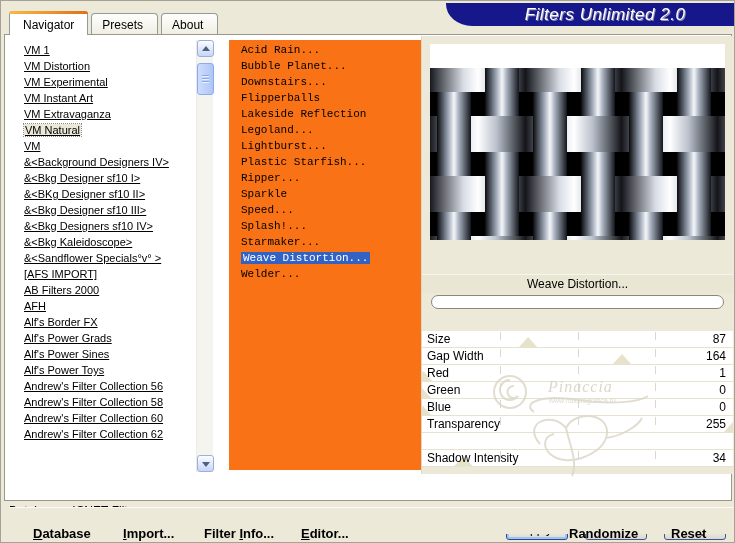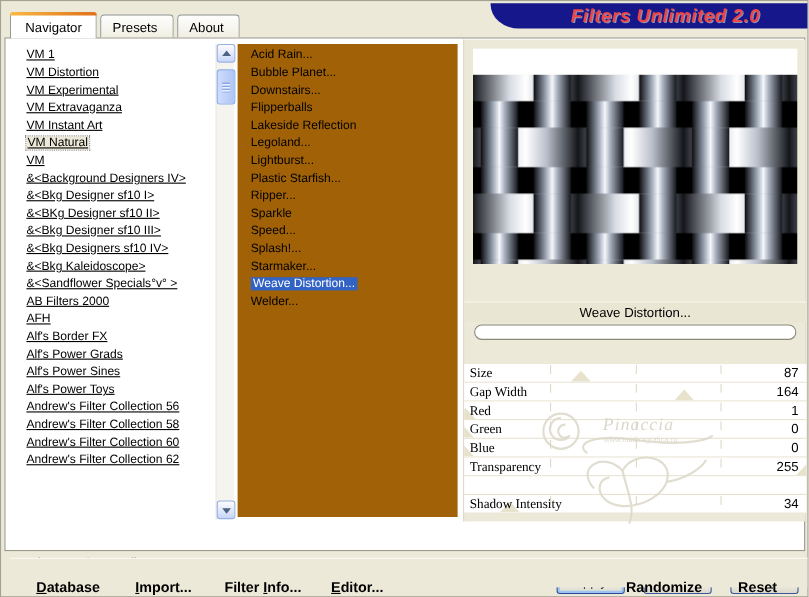--- a/index.html
+++ b/index.html
@@ -16,21 +16,21 @@
 
   
   .banner {
     position: absolute; left: 445px; top: 2px; width: 290px; height: 23px;
     background: #17178c;
     border-bottom-left-radius: 26px 22px;
     display: flex; align-items: center; justify-content: center;
     padding-left: 28px;
   }
   .banner span {
-    color: #ef4444; font-weight: bold; font-style: italic; font-size: 17px;
+    color: #ffffff; font-weight: normal; font-style: italic; font-size: 17px;
     letter-spacing: .5px; text-shadow: 1px 1px 0 #8f8fae;
     white-space: nowrap;
     text-align: right;
   }
 
   
   .tabs { position: absolute; left: 8px; top: 10px; display: flex; align-items: flex-end; z-index: 3; }
   .tab {
     position: relative;
     border: 1px solid #919b9c; border-bottom: none;
@@ -56,22 +56,22 @@
   }
 
   
   .cat-list {
     position: absolute; left: 5px; top: 5px; width: 186px; height: 430px;
     background: #fff; overflow: hidden; padding-top: 2px;
   }
   .citem { height: 16px; line-height: 16px; padding-left: 14px; white-space: nowrap; text-decoration: underline; }
   .chl { background: #ece9d8; outline: 1px dotted #8c8c8c; padding: 0 1px; }
   .filter-list {
-    position: absolute; left: 211px; top: 5px; width: 200px; height: 430px;
-    background: #a16207; overflow: hidden; padding-top: 2px;
+    position: absolute; left: 224px; top: 5px; width: 200px; height: 430px;
+    background: #f97316; overflow: hidden; padding-top: 2px; font-family: Liberation Mono, monospace;
   }
   .fitem { height: 16px; line-height: 16px; padding-left: 12px; white-space: nowrap; }
   .fhl { background: #3162c4; color: #fff; padding: 0 2px; }
 
   
   .scrollbar {
     position: absolute; left: 191px; top: 5px; width: 17px; height: 432px;
     background: #f5f4ef; border-left: 1px solid #eceae2;
   }
   .sb-btn {
@@ -116,21 +116,21 @@
   .srow {
     position: relative; height: 17px; background: #fff;
     border-bottom: 1px solid #e6e2ce; overflow: hidden;
   }
   .tick { position: absolute; top: 1px; width: 1px; height: 8px; background: #ddd9c9; }
   .marker {
     position: absolute; bottom: 0; width: 18px; height: 10px;
     background: #e7e2cb; clip-path: polygon(50% 0, 100% 100%, 0 100%);
     filter: drop-shadow(0 0 1px #c8c3ad);
   }
-  .slbl { position: absolute; left: 5px; top: 0; line-height: 17px; font-size: 12px; font-family: Liberation Serif, serif; }
+  .slbl { position: absolute; left: 5px; top: 0; line-height: 17px; font-size: 12px; }
   .sval { position: absolute; right: 7px; top: 0; line-height: 17px; font-size: 12px; }
 
   
   .watermark { position: absolute; left: 60px; top: 330px; width: 190px; height: 115px;
     pointer-events: none; z-index: 5; opacity: .85; }
   .wm-name {
     position: absolute; left: 66px; top: 12px;
     font-family: "Liberation Serif", serif; font-style: italic; font-size: 16px;
     color: #d5d1c2; letter-spacing: 1px;
   }
@@ -174,31 +174,32 @@
   <div class="tab"><span>Presets</span></div>
   <div class="tab"><span>About</span></div>
 </div>
 
 <div class="panel">
 
   <div class="cat-list" id="cat-list">
       <div class="citem"><span>VM 1</span></div>
       <div class="citem"><span>VM Distortion</span></div>
       <div class="citem"><span>VM Experimental</span></div>
+      <div class="citem"><span>VM Instant Art</span></div>
       <div class="citem"><span>VM Extravaganza</span></div>
-      <div class="citem"><span>VM Instant Art</span></div>
       <div class="citem"><span class="chl">VM Natural</span></div>
       <div class="citem"><span>VM</span></div>
       <div class="citem"><span>&amp;&lt;Background Designers IV&gt;</span></div>
       <div class="citem"><span>&amp;&lt;Bkg Designer sf10 I&gt;</span></div>
       <div class="citem"><span>&amp;&lt;BKg Designer sf10 II&gt;</span></div>
       <div class="citem"><span>&amp;&lt;Bkg Designer sf10 III&gt;</span></div>
       <div class="citem"><span>&amp;&lt;Bkg Designers sf10 IV&gt;</span></div>
       <div class="citem"><span>&amp;&lt;Bkg Kaleidoscope&gt;</span></div>
       <div class="citem"><span>&amp;&lt;Sandflower Specials°v° &gt;</span></div>
+      <div class="citem"><span>[AFS IMPORT]</span></div>
       <div class="citem"><span>AB Filters 2000</span></div>
       <div class="citem"><span>AFH</span></div>
       <div class="citem"><span>Alf's Border FX</span></div>
       <div class="citem"><span>Alf's Power Grads</span></div>
       <div class="citem"><span>Alf's Power Sines</span></div>
       <div class="citem"><span>Alf's Power Toys</span></div>
       <div class="citem"><span>Andrew's Filter Collection 56</span></div>
       <div class="citem"><span>Andrew's Filter Collection 58</span></div>
       <div class="citem"><span>Andrew's Filter Collection 60</span></div>
       <div class="citem"><span>Andrew's Filter Collection 62</span></div>

